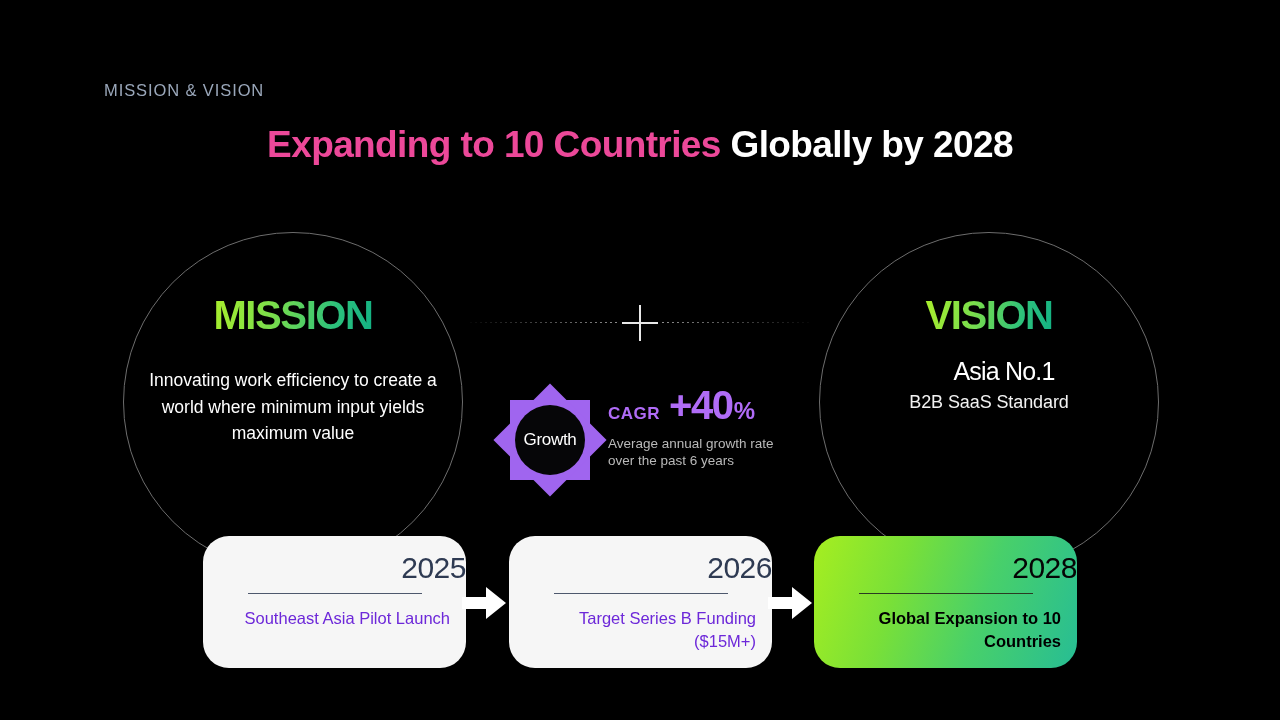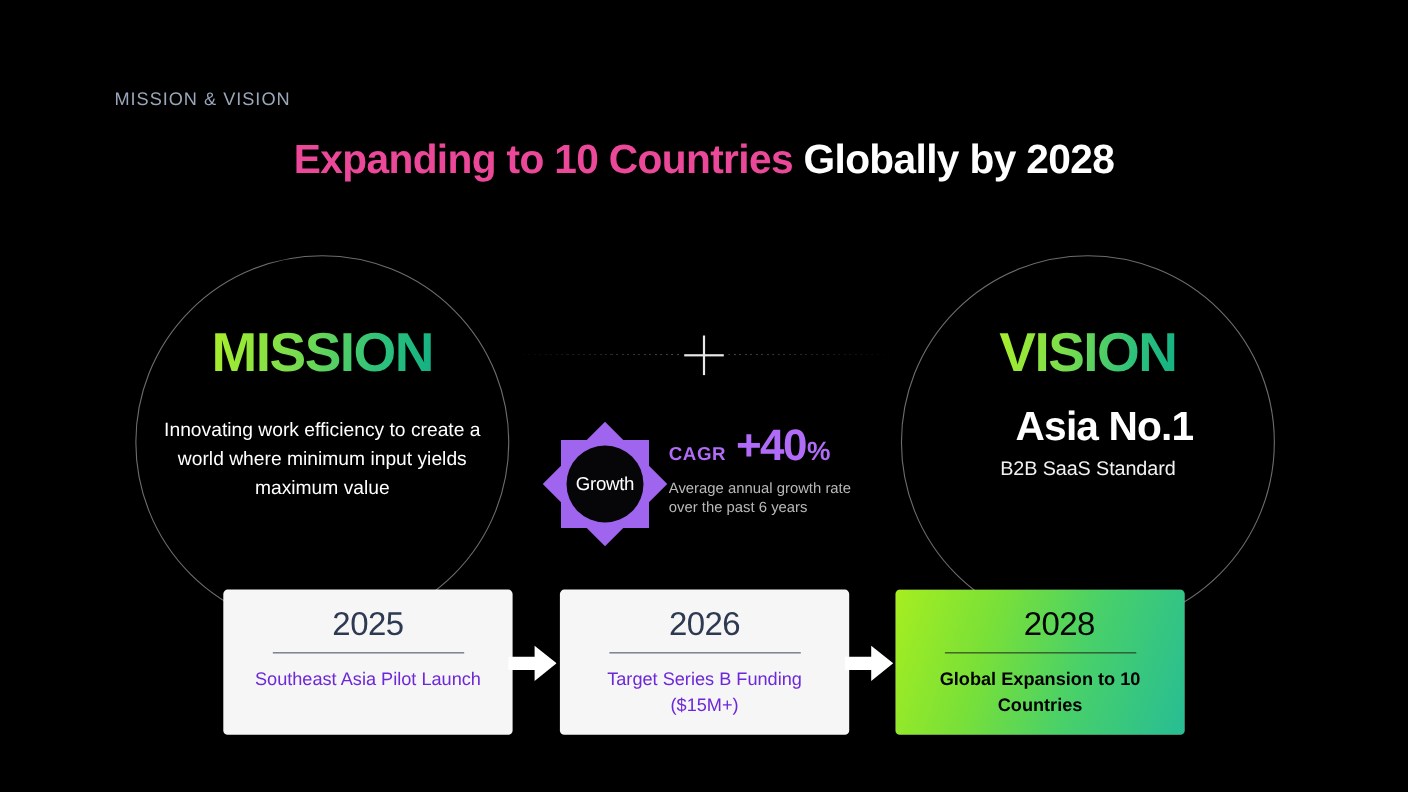--- a/index.html
+++ b/index.html
@@ -60,21 +60,21 @@
     width: 340px;
     height: 340px;
     border-radius: 50%;
     border: 1px solid #6d6d6d;
     text-align: center;
   }
   .pillar-mission { left: 123px; top: 232px; }
   .pillar-vision  { left: 819px; top: 232px; }
 
   .pillar-title {
-    font-size: 50px;
+    font-size: 40px;
     font-weight: 700;
     letter-spacing: -1.4px;
     line-height: 1;
     margin-top: 62px;
     background-image: linear-gradient(100deg, #aaee2c 0%, #79dd4c 38%, #2dc17b 75%, #12b184 100%);
     -webkit-background-clip: text;
     background-clip: text;
     color: transparent;
     -webkit-text-fill-color: transparent;
     display: inline-block;
@@ -84,22 +84,22 @@
     margin-top: 32px;
     font-size: 17.5px;
     line-height: 26.5px;
     color: #ffffff;
     font-weight: 400;
     padding: 0 22px;
   }
 
   .vision-main {
     margin-top: 22px;
-    font-size: 37px;
-    font-weight: 700;
+    font-size: 25px;
+    font-weight: 400;
     letter-spacing: -0.8px;
     color: #ffffff;
     line-height: 1.16;
     margin-left: 30px;
   }
   .vision-sub {
     margin-top: 6px;
     font-size: 18px;
     color: #f2f2f2;
     font-weight: 400;
@@ -230,23 +230,23 @@
     left: 0;
     top: 536px;
     width: 1280px;
     height: 132px;
   }
   .tl-card {
     position: absolute;
     top: 0;
     width: 263px;
     height: 132px;
-    border-radius: 4px;
+    border-radius: 26px;
     background: #f6f6f6;
-    text-align: center;
+    text-align: right;
     padding-top: 14px;
   }
   .tl-card.c1 { left: 203px; }
   .tl-card.c2 { left: 509px; }
   .tl-card.c3 {
     left: 814px;
     background-image: linear-gradient(108deg, #a6ee20 0%, #79e038 32%, #48d06a 63%, #27bd94 100%);
   }
   .tl-year {
     font-size: 30px;

